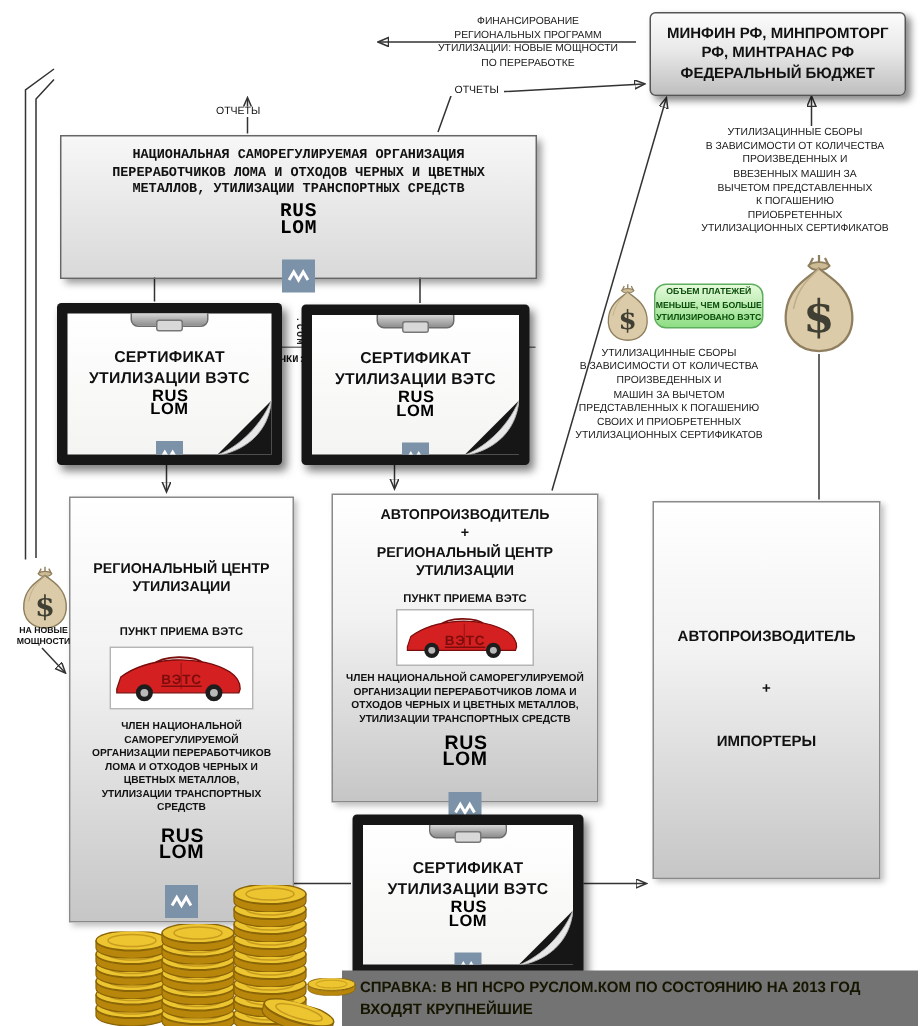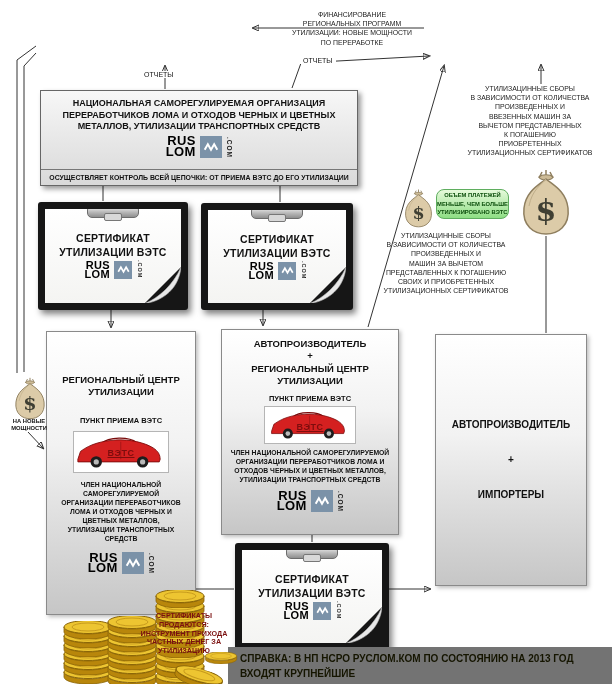--- a/index.html
+++ b/index.html
@@ -13,40 +13,40 @@
   .wires{position:absolute;left:0;top:0;pointer-events:none;}
   .wires path{stroke:#333;stroke-width:1;fill:none;}
 
   
   .gbox{background:linear-gradient(180deg,#fbfbfb 0%,#e9e9e9 45%,#bfbfbf 100%);
         border:1px solid #555;border-radius:4px;box-shadow:3px 3px 5px rgba(0,0,0,.45);
         display:flex;align-items:center;justify-content:center;font-weight:bold;}
   .tbox{background:linear-gradient(180deg,#ffffff 0%,#f2f2f2 40%,#c6c6c6 100%);
         border:1px solid #8a8a8a;box-shadow:2px 2px 4px rgba(0,0,0,.25);}
   .nat{background:linear-gradient(180deg,#f7f7f7,#d9d9d9);border:1px solid #666;
-       box-shadow:3px 3px 5px rgba(0,0,0,.4);display:flex;flex-direction:column;align-items:center;}
+       box-shadow:3px 3px 5px rgba(0,0,0,.4);display:flex;flex-direction:column;align-items:center;font-family:Liberation Mono, monospace;}
   .nat-note{border-top:1px solid #777;width:100%;box-sizing:border-box;padding:4px 2px;
             font-size:6.9px;font-weight:600;text-align:center;margin-top:auto;}
 
   .lbl{font-size:6.9px;line-height:1.33;color:#1a1a1a;}
   .rep{font-size:7px;background:#fff;padding:0 3px;color:#111;}
 
   
   .clipb{background:#161616;border-radius:3px;box-shadow:3px 4px 6px rgba(0,0,0,.5);padding:7px;box-sizing:border-box;}
   .paper{position:relative;background:linear-gradient(180deg,#ffffff,#f4f4f2);width:100%;height:100%;
          display:flex;flex-direction:column;align-items:center;overflow:hidden;}
   .clip{position:absolute;left:50%;top:-4px;transform:translateX(-50%);width:50px;height:11px;
         background:linear-gradient(180deg,#f5f5f5,#b9b9b9 55%,#8f8f8f);border:1px solid #6c6c6c;border-radius:5px;}
   .clip:after{content:"";position:absolute;left:50%;top:7px;transform:translateX(-50%);
         width:16px;height:6px;background:#d8d8d8;border:1px solid #777;border-radius:2px;}
   .curl{position:absolute;right:-1px;bottom:-1px;width:40px;height:40px;}
   .cert-title{margin-top:22px;font-size:10.5px;font-weight:bold;line-height:1.35;text-align:center;letter-spacing:.2px;}
 
   
-  .ruslom{display:flex;align-items:center;justify-content:center;gap:4px;}
+  .ruslom{display:flex;align-items:center;justify-content:center;gap:16px;flex-direction:column;}
   .ruslom-text{font-weight:900;text-align:right;line-height:.82;font-size:13px;letter-spacing:.4px;color:#000;}
   .ruslom-text span{display:block;}
   .ruslom-mark{width:22px;height:22px;background:#7b92a8;display:flex;align-items:center;justify-content:center;flex:none;}
   .ruslom-com{writing-mode:vertical-rl;font-size:6.5px;font-weight:bold;color:#222;letter-spacing:1px;line-height:1;}
   .ruslom.small .ruslom-text{font-size:11px;}
   .ruslom.small .ruslom-mark{width:18px;height:18px;}
   .ruslom.small .ruslom-com{font-size:5.5px;}
 
   
   .title-bold{font-weight:bold;font-size:9.5px;line-height:1.3;text-align:center;}
@@ -125,20 +125,23 @@
     <path d="M196 589 L234 589"></path>
     <path d="M389 589 L430 589" marker-end="url(#ah)"></path>
   </svg>
 
 
   <div class="abs lbl ctr pl" style="left:282px;top:10px;width:140px;">ФИНАНСИРОВАНИЕ
 РЕГИОНАЛЬНЫХ ПРОГРАММ
 УТИЛИЗАЦИИ: НОВЫЕ МОЩНОСТИ
 ПО ПЕРЕРАБОТКЕ</div>
 
+  <div class="abs gbox ctr pl" style="left:433px;top:8px;width:169px;height:54px;font-size:10px;line-height:1.35;">МИНФИН РФ, МИНПРОМТОРГ
+РФ, МИНТРАНАС РФ
+ФЕДЕРАЛЬНЫЙ БЮДЖЕТ</div>
 
   <div class="abs rep" style="left:141px;top:71px;">ОТЧЕТЫ</div>
   <div class="abs rep" style="left:300px;top:57px;">ОТЧЕТЫ</div>
 
   <div class="abs nat" style="left:40px;top:90px;width:316px;height:94px;">
     <div class="pl ctr" style="font-size:9px;font-weight:bold;line-height:1.3;margin-top:7px;">НАЦИОНАЛЬНАЯ САМОРЕГУЛИРУЕМАЯ ОРГАНИЗАЦИЯ
 ПЕРЕРАБОТЧИКОВ ЛОМА И ОТХОДОВ ЧЕРНЫХ И ЦВЕТНЫХ
 МЕТАЛЛОВ, УТИЛИЗАЦИИ ТРАНСПОРТНЫХ СРЕДСТВ</div>
     <div class="ruslom" style="margin-top:3px;">
       <div class="ruslom-text">
@@ -323,25 +326,20 @@
       <use href="#coin" x="98" y="58" width="52" height="18"></use>
     <use href="#coin" x="98" y="48" width="52" height="18"></use>
       <use href="#coin" x="98" y="38" width="52" height="18"></use>
     <use href="#coin" x="98" y="28" width="52" height="18"></use>
       <use href="#coin" x="98" y="18" width="52" height="18"></use>
     <use href="#coin" x="98" y="8" width="52" height="18"></use>
     <g transform="translate(120,80) rotate(16)">
         <use href="#coin" x="0" y="0" width="52" height="18"></use>
       </g>
   </svg>
-  <div class="abs coins-note pl" style="left:130px;top:612px;width:108px;">СЕРТИФИКАТЫ
-ПРОДАЮТСЯ:
-ИНСТРУМЕНТ ПРИХОДА
-ЧАСТНЫХ ДЕНЕГ ЗА
-УТИЛИЗАЦИЮ</div>
 
   <div class="abs clipb" style="left:235px;top:543px;width:154px;height:107px;">
     <div class="paper">
       <div class="clip"></div>
       <div class="cert-title pl">СЕРТИФИКАТ
 УТИЛИЗАЦИИ ВЭТС</div>
       <div class="ruslom small" style="margin-top:1px;">
         <div class="ruslom-text">
             <span>RUS</span>
             <span>LOM</span>

